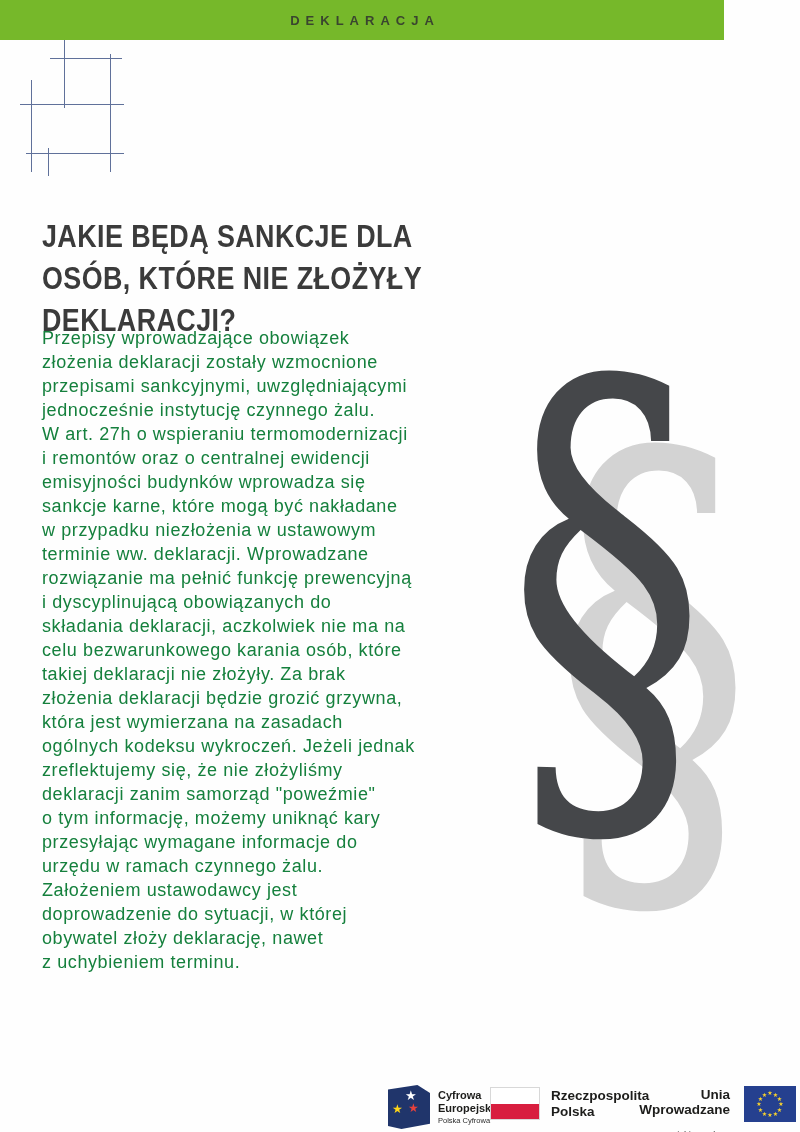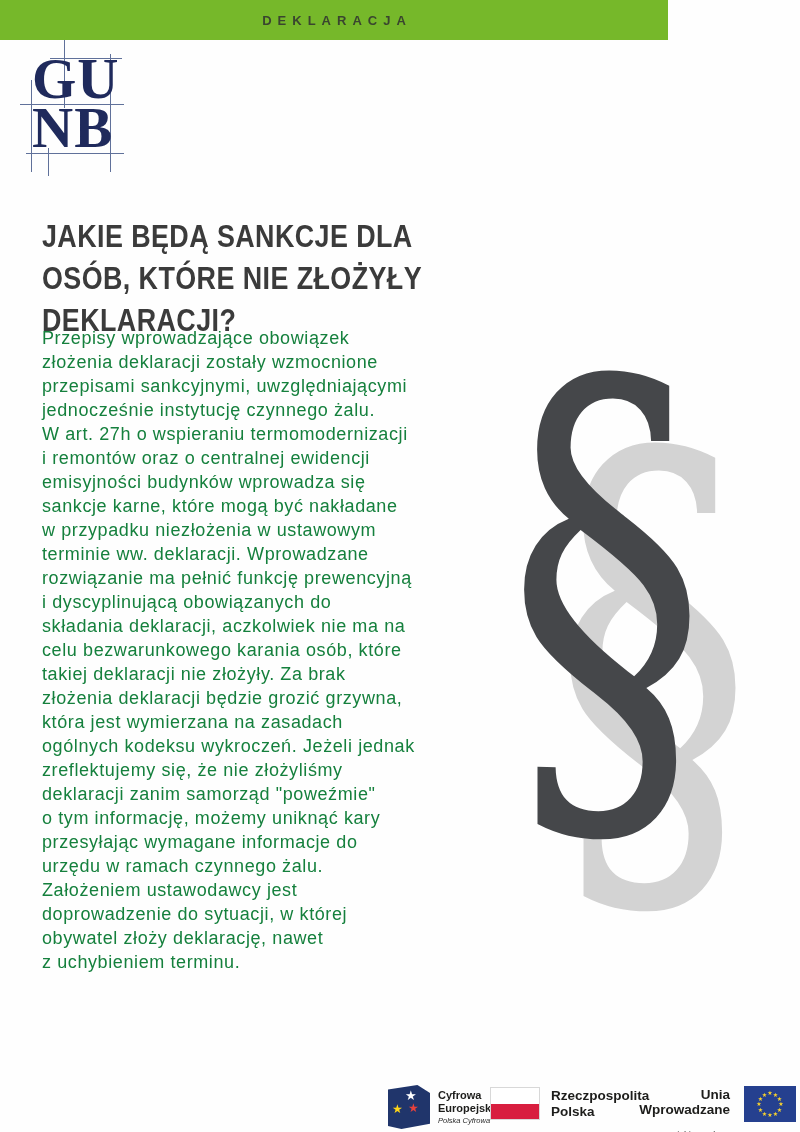--- a/index.html
+++ b/index.html
@@ -5,21 +5,21 @@
   html,body { margin:0; padding:0; }
   body {
     width:800px; height:1132px; position:relative; overflow:hidden;
     background:#fefefe;
     font-family:"Liberation Sans", sans-serif;
     -webkit-font-smoothing:antialiased;
   }
 
   
   .header-bar {
-    position:absolute; left:0; top:0; width:668px; height:40px;
+    position:absolute; left:0; top:0; width:724px; height:40px;
     background:#76b82a; display:flex; align-items:center; justify-content:center;
   }
   .header-title {
     font-size:13px; font-weight:600; letter-spacing:6px; padding-left:6px;
     color:#3a452f;
   }
 
   
   .gunb { position:absolute; left:18px; top:40px; width:108px; height:138px; }
   .gunb-letters {
@@ -69,21 +69,21 @@
   .funds-flag { position:relative; width:42px; height:44px; flex:none; }
   .funds-flag-shape {
     position:absolute; inset:0; background:#20356b;
     clip-path:polygon(0% 10%, 70% 0%, 100% 18%, 100% 88%, 32% 100%, 0% 93%);
   }
   .funds-star { position:absolute; line-height:1; }
   .funds-star.s-white  { left:17px; top:4px;  font-size:13px; color:#ffffff; }
   .funds-star.s-yellow { left:4px;  top:18px; font-size:12px; color:#ffd617; }
   .funds-star.s-red    { left:20px; top:17px; font-size:12px; color:#e8413c; }
   .funds-name { font-weight:bold; font-size:11px; line-height:12.5px; }
-  .funds-sub  { font-size:7.5px; margin-top:2px; color:#2b2b2b;font-style:italic; }
+  .funds-sub  { font-size:7.5px; margin-top:2px; color:#2b2b2b; }
 
   .f-poland { left:490px; top:7px; gap:11px; }
   .pl-flag { width:50px; height:33px; border:1px solid #d8d8d8; box-sizing:border-box; flex:none; }
   .pl-top { height:50%; background:#ffffff; }
   .pl-bottom { height:50%; background:#d81e3f; }
   .pl-name { font-weight:bold; font-size:13.5px; line-height:15.5px; white-space:pre-line; }
 
   .f-eu-text { left:612px; top:7px; width:118px; display:block; text-align:right; }
   .eu-title { font-weight:bold; font-size:13.5px; line-height:15px; }
   .eu-sub   { font-size:9.5px; line-height:11px; color:#3a3a3a; margin-top:12px; white-space:pre-line; }
@@ -98,22 +98,20 @@
 </div>
 
 <div class="gunb">
   <span class="gl v1"></span>
   <span class="gl v2"></span>
   <span class="gl v3"></span>
   <span class="gl v4"></span>
   <span class="gl h1"></span>
   <span class="gl h2"></span>
   <span class="gl h3"></span>
-  <div class="gunb-letters">GU
-NB</div>
 </div>
 
 <h1 class="headline">JAKIE BĘDĄ SANKCJE DLA
 OSÓB, KTÓRE NIE ZŁOŻYŁY
 DEKLARACJI?</h1>
 <div class="bodytext">Przepisy wprowadzające obowiązek
 złożenia deklaracji zostały wzmocnione
 przepisami sankcyjnymi, uwzględniającymi
 jednocześnie instytucję czynnego żalu.
 W art. 27h o wspieraniu termomodernizacji

